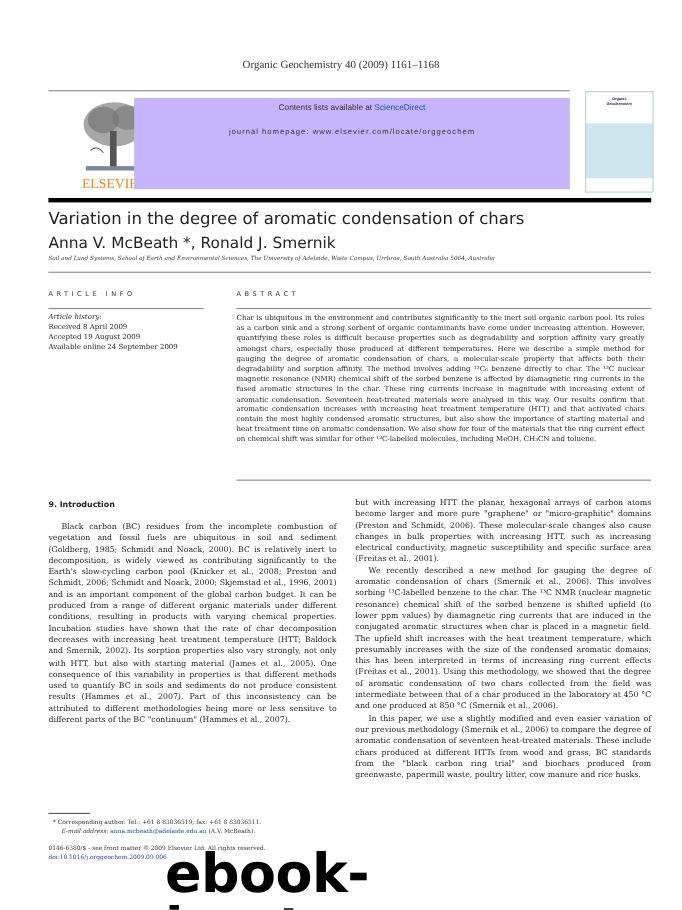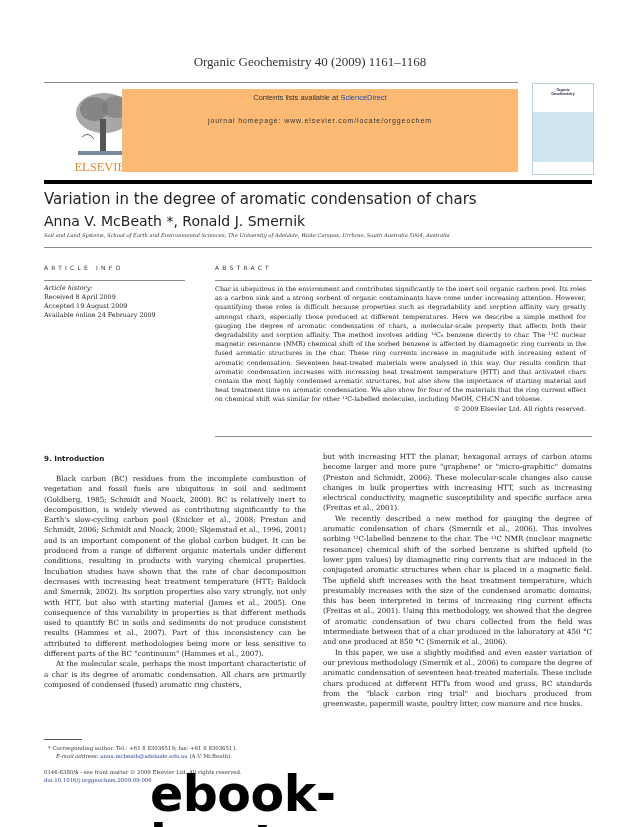--- a/index.html
+++ b/index.html
@@ -1,24 +1,24 @@
 <!DOCTYPE html>
 <html><head>
 <meta charset="utf-8">
 <style>
   html, body { margin: 0; padding: 0; background: #ffffff; }
   body { width: 620px; height: 827px; position: relative; overflow: hidden;
          font-family: "DejaVu Serif", "Liberation Serif", serif; color: #222; }
   .abs { position: absolute; }
-  .running-head { top: 54px; left: 0; width: 620px; text-align: center; font-size: 13px; color: #333;
+  .running-head { top: 54px; left: 0; width: 620px; text-align: center; font-size: 10px; color: #333;
                   font-family: "Liberation Serif", serif; }
   .rule-thin { background: #888; height: 1px; }
   .rule-thick { background: #000; height: 5px; }
   .logo { left: 28px; top: 89px; width: 65px; height: 84px; margin-left: 44px; }
-  .banner { left: 122px; top: 89px; width: 396px; height: 83px; background: #fdba74; text-align: center; }
+  .banner { left: 122px; top: 89px; width: 396px; height: 83px; background: #c4b5fd; text-align: center; }
   .banner .contents { margin-top: 4px; font-family: "Liberation Sans", sans-serif; font-size: 7.5px; color: #333; }
   .banner .contents a { color: #1f4ea8; text-decoration: none; }
   .banner .jtitle { margin-top: 12px; font-family: "Liberation Sans", sans-serif; font-size: 16px; color: #333; }
   .banner .homepage { margin-top: 15px; font-family: "Liberation Sans", sans-serif; font-size: 7px; letter-spacing: 0.9px; color: #333; }
   .cover { left: 532px; top: 83px; width: 60px; height: 90px; background: #cfe6ee; border: 1px solid #b9cfd6; }
   .cover .ct { background: #fff; height: 24px; font-size: 3.5px; text-align: center; padding-top: 4px; color:#224; font-weight: bold; font-family:"Liberation Sans", sans-serif; }
   .cover .cb { position: absolute; bottom: 0; left: 0; right: 0; height: 12px; background: #fff; }
   .title { left: 44px; top: 182px; font-size: 15px; font-family: "DejaVu Sans", sans-serif; color: #222; }
   .authors { left: 44px; top: 207px; font-size: 14px; font-family: "DejaVu Sans", sans-serif; color: #222; }
   .affil { left: 44px; top: 230px; font-size: 5.2px; font-style: italic; color: #333; }
@@ -82,35 +82,33 @@
 <div class="abs sec-label" style="left:44px; top:264px;">ARTICLE INFO</div>
 <div class="abs sec-label" style="left:215px; top:264px;">ABSTRACT</div>
 
 <div class="abs rule-thin" style="left:44px; top:280px; width:141px;"></div>
 <div class="abs rule-thin" style="left:215px; top:280px; width:377px;"></div>
 
 <div class="abs hist">
   <div class="h-label">Article history:</div>
   <div>Received 8 April 2009</div>
   <div>Accepted 19 August 2009</div>
-  <div>Available online 24 February 2009</div>
+  <div>Available online 24 September 2009</div>
 </div>
 
 <div class="abs abstract">
   <div>Char is ubiquitous in the environment and contributes significantly to the inert soil organic carbon pool. Its roles as a carbon sink and a strong sorbent of organic contaminants have come under increasing attention. However, quantifying these roles is difficult because properties such as degradability and sorption affinity vary greatly amongst chars, especially those produced at different temperatures. Here we describe a simple method for gauging the degree of aromatic condensation of chars, a molecular-scale property that affects both their degradability and sorption affinity. The method involves adding ¹³C₆ benzene directly to char. The ¹³C nuclear magnetic resonance (NMR) chemical shift of the sorbed benzene is affected by diamagnetic ring currents in the fused aromatic structures in the char. These ring currents increase in magnitude with increasing extent of aromatic condensation. Seventeen heat-treated materials were analysed in this way. Our results confirm that aromatic condensation increases with increasing heat treatment temperature (HTT) and that activated chars contain the most highly condensed aromatic structures, but also show the importance of starting material and heat treatment time on aromatic condensation. We also show for four of the materials that the ring current effect on chemical shift was similar for other ¹³C-labelled molecules, including MeOH, CH₃CN and toluene.</div>
-  <div class="copyright">© 2009 Elsevier Ltd. All rights reserved.</div>
 </div>
 
 <div class="abs rule-thin" style="left:215px; top:436px; width:377px;"></div>
 
 <div class="abs section-head">9. Introduction</div>
 
 <div class="abs col" style="left:44px; top:474px; width:262px;">
   <p>Black carbon (BC) residues from the incomplete combustion of vegetation and fossil fuels are ubiquitous in soil and sediment (Goldberg, 1985; Schmidt and Noack, 2000). BC is relatively inert to decomposition, is widely viewed as contributing significantly to the Earth's slow-cycling carbon pool (Knicker et al., 2008; Preston and Schmidt, 2006; Schmidt and Noack, 2000; Skjemstad et al., 1996, 2001) and is an important component of the global carbon budget. It can be produced from a range of different organic materials under different conditions, resulting in products with varying chemical properties. Incubation studies have shown that the rate of char decomposition decreases with increasing heat treatment temperature (HTT; Baldock and Smernik, 2002). Its sorption properties also vary strongly, not only with HTT, but also with starting material (James et al., 2005). One consequence of this variability in properties is that different methods used to quantify BC in soils and sediments do not produce consistent results (Hammes et al., 2007). Part of this inconsistency can be attributed to different methodologies being more or less sensitive to different parts of the BC "continuum" (Hammes et al., 2007).</p>
-  <p>At the molecular scale, perhaps the most important characteristic of a char is its degree of aromatic condensation. All chars are primarily composed of condensed (fused) aromatic ring clusters,</p>
 </div>
 
 <div class="abs col" style="left:323px; top:452px; width:269px;">
   <p style="text-indent:0">but with increasing HTT the planar, hexagonal arrays of carbon atoms become larger and more pure "graphene" or "micro-graphitic" domains (Preston and Schmidt, 2006). These molecular-scale changes also cause changes in bulk properties with increasing HTT, such as increasing electrical conductivity, magnetic susceptibility and specific surface area (Freitas et al., 2001).</p>
   <p>We recently described a new method for gauging the degree of aromatic condensation of chars (Smernik et al., 2006). This involves sorbing ¹³C-labelled benzene to the char. The ¹³C NMR (nuclear magnetic resonance) chemical shift of the sorbed benzene is shifted upfield (to lower ppm values) by diamagnetic ring currents that are induced in the conjugated aromatic structures when char is placed in a magnetic field. The upfield shift increases with the heat treatment temperature, which presumably increases with the size of the condensed aromatic domains; this has been interpreted in terms of increasing ring current effects (Freitas et al., 2001). Using this methodology, we showed that the degree of aromatic condensation of two chars collected from the field was intermediate between that of a char produced in the laboratory at 450 °C and one produced at 850 °C (Smernik et al., 2006).</p>
   <p>In this paper, we use a slightly modified and even easier variation of our previous methodology (Smernik et al., 2006) to compare the degree of aromatic condensation of seventeen heat-treated materials. These include chars produced at different HTTs from wood and grass, BC standards from the "black carbon ring trial" and biochars produced from greenwaste, papermill waste, poultry litter, cow manure and rice husks.</p>
 </div>
 
 <div class="abs rule-thin" style="left:44px; top:739px; width:38px; background:#555;"></div>
 

